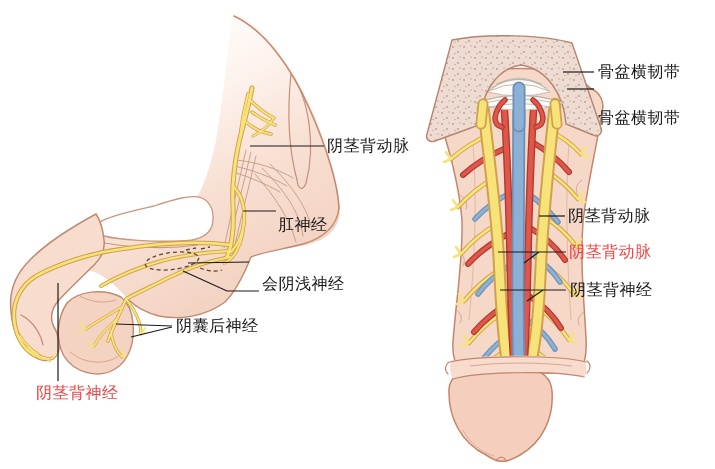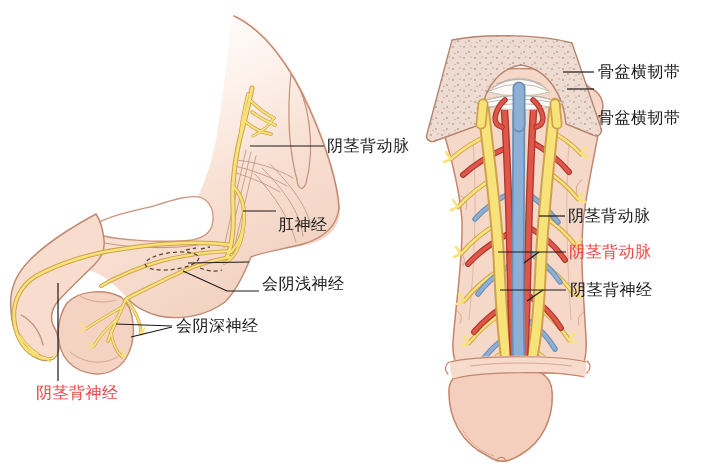--- a/index.html
+++ b/index.html
@@ -295,21 +295,21 @@
     <line x1="498" y1="252" x2="566" y2="252"></line>
     <line x1="524" y1="263" x2="539" y2="252"></line>
     <line x1="500" y1="290" x2="566" y2="290"></line>
     <line x1="527" y1="301" x2="543" y2="290"></line>
   </g>
 </svg>
 
 <div class="lbl" style="left:327px; top:137px;">阴茎背动脉</div>
 <div class="lbl" style="left:278px; top:216px;font-family:Liberation Serif, serif;">肛神经</div>
 <div class="lbl" style="left:262px; top:275px;">会阴浅神经</div>
-<div class="lbl" style="left:176px; top:317px;">会阴深神经</div>
+<div class="lbl" style="left:176px; top:317px;">阴囊后神经</div>
 <div class="lbl red" style="left:36px; top:384px;">阴茎背神经</div>
 
 <div class="lbl" style="left:598px; top:63px;">骨盆横韧带</div>
 <div class="lbl" style="left:598px; top:81px;margin-top:28px;">骨盆横韧带</div>
 <div class="lbl" style="left:568px; top:207px;">阴茎背动脉</div>
 <div class="lbl red" style="left:569px; top:243px;">阴茎背动脉</div>
 <div class="lbl" style="left:570px; top:281px;">阴茎背神经</div>
 
 </div>
 

